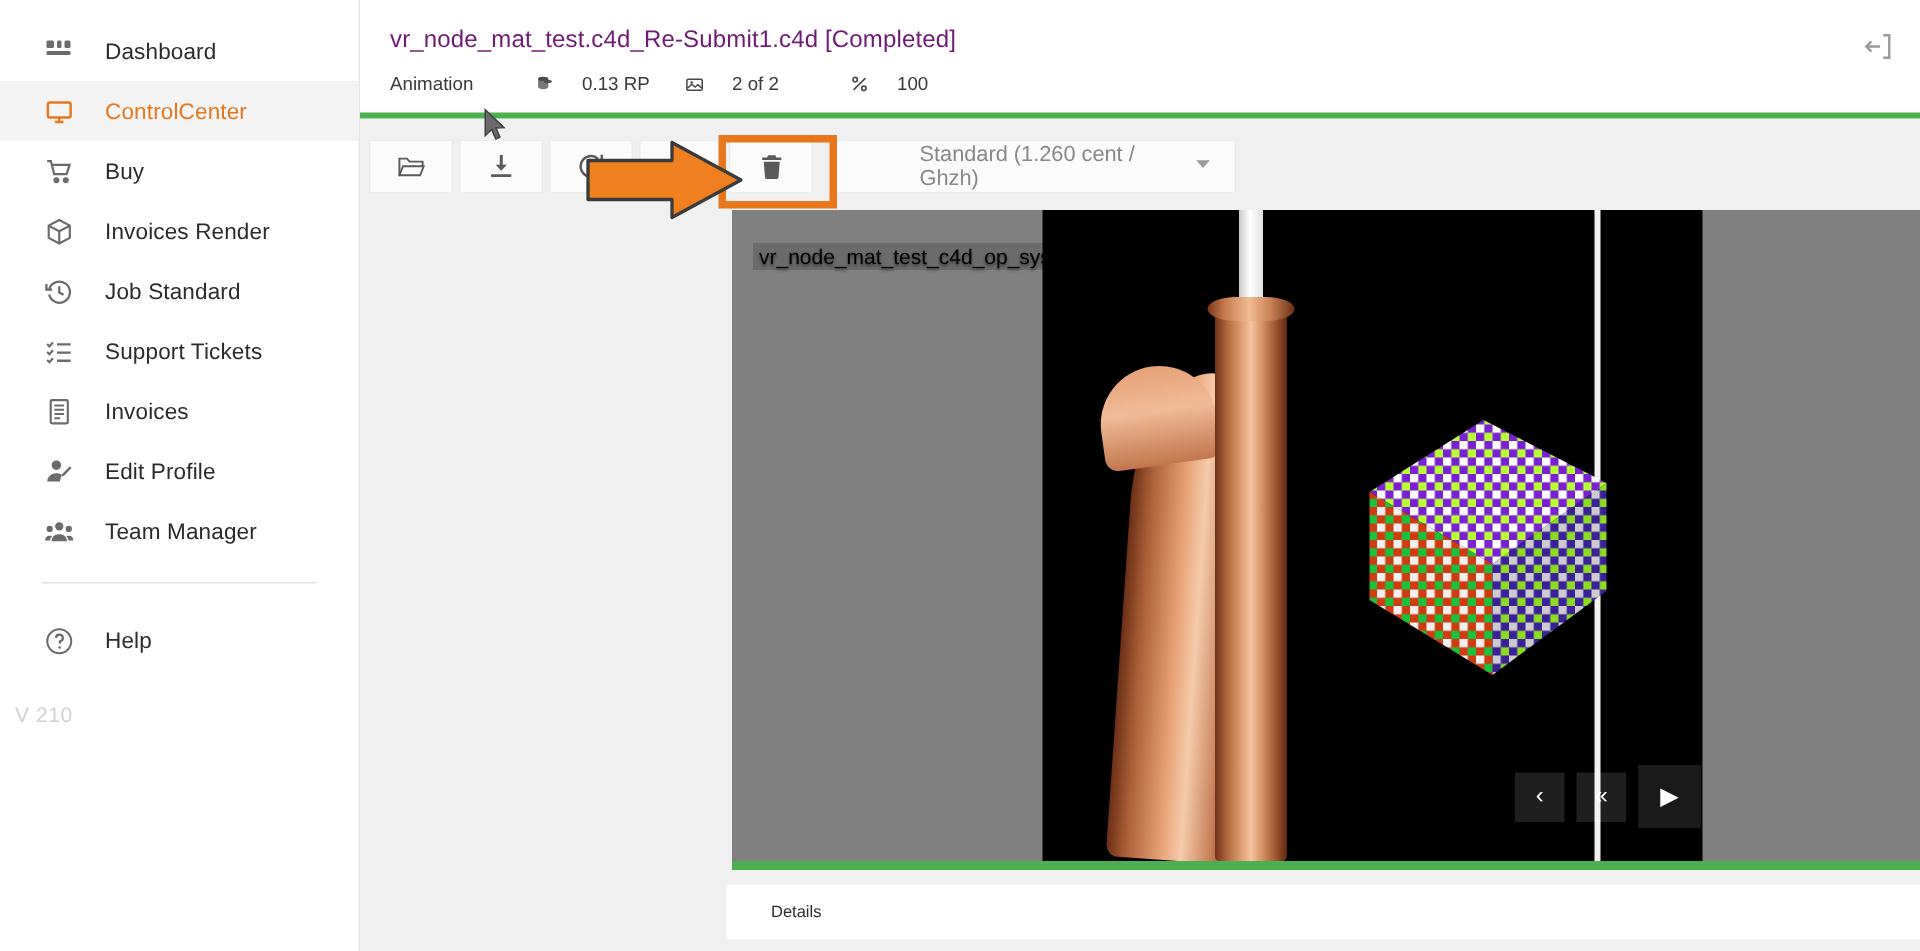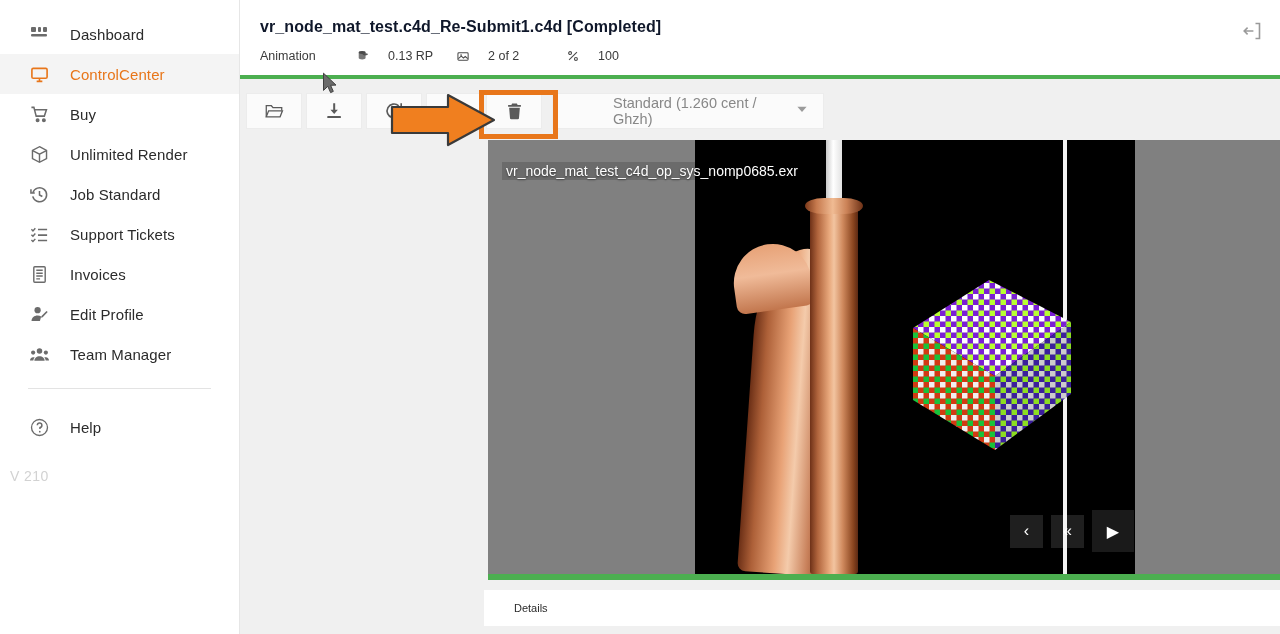--- a/index.html
+++ b/index.html
@@ -40,21 +40,21 @@
   
   #main { flex: 1; height: 634px; position: relative; background:#f0f0f0; }
 
   
   #job-header {
     position:absolute; left:0; top:0; right:0; height: 79px;
     background:#ffffff; border-bottom: 4px solid #4caf50;
   }
   #job-title {
     position:absolute; left: 20px; top: 18px;
-    font-size: 16px; font-weight: bold; color:#0f172a; letter-spacing:.1px;
+    font-size: 16px; font-weight: normal; color:#701a75; letter-spacing:.1px;
   }
   #job-meta {
     position:absolute; left: 20px; top: 49px;
     display:flex; align-items:center; font-size: 12.5px; color:#3a3a3a;
   }
   #job-meta .meta-type { width: 96px; }
   #job-meta .meta-chip { display:flex; align-items:center; gap:18px; }
   #job-meta .m-rp { width: 100px; }
   #job-meta .m-img { width: 110px; }
   #job-meta .mico { width:14px; height:14px; display:flex; align-items:center; justify-content:center; color:#4a4a4a;}
@@ -131,21 +131,21 @@
   #playback {
     position:absolute; left: 315px; top: 370px; display:flex; align-items:center; gap:8px;
   }
   .pb-btn {
     width: 33px; height: 33px; background: rgba(255,255,255,.12);
     display:flex; align-items:center; justify-content:center; color:#ffffff; cursor:pointer;
   }
   .pb-btn.play { width: 42px; height: 42px; background: rgba(255,255,255,.10); }
   #file-label {
     position:absolute; left: 14px; top: 22px; font-size: 14px;
-    color:#ffffff; background: rgba(0,0,0,.16); padding: 1px 4px;
+    color:#000000; background: rgba(0,0,0,.16); padding: 1px 4px;
     text-shadow: 0 1px 2px rgba(0,0,0,.55); white-space:nowrap;
   }
 
   
   #details-bar {
     position:absolute; left: 244px; top: 590px; width: 864px; height: 36px;
     background:#ffffff; display:flex; align-items:center; justify-content:space-between;
     padding: 0 18px 0 30px; cursor:pointer;
   }
   #details-bar .d-label { font-size: 11px; color:#2b2b2b; }
@@ -200,21 +200,21 @@
       <span class="nav-label">Buy</span>
     </div>
 
     <div class="nav-item">
       <span class="ico">
         <svg width="19" height="19" viewBox="0 0 20 20" fill="none" stroke="currentColor" stroke-width="1.5">
           <path d="M10 1.8l7.4 3.9v8.6L10 18.2 2.6 14.3V5.7z"></path>
             <path d="M2.8 5.9L10 9.6l7.2-3.7M10 9.6V18"></path>
         </svg>
       </span>
-      <span class="nav-label">Unlimited Render</span>
+      <span class="nav-label">Invoices Render</span>
     </div>
 
     <div class="nav-item">
       <span class="ico">
         <svg width="19" height="19" viewBox="0 0 20 20" fill="none" stroke="currentColor" stroke-width="1.6">
           <path d="M3 8.2A7.4 7.4 0 1 1 2.9 12"></path>
             <path d="M1 4.5v4h4"></path>
             <path d="M10 6.2v4.3l3 1.6"></path>
         </svg>
       </span>

